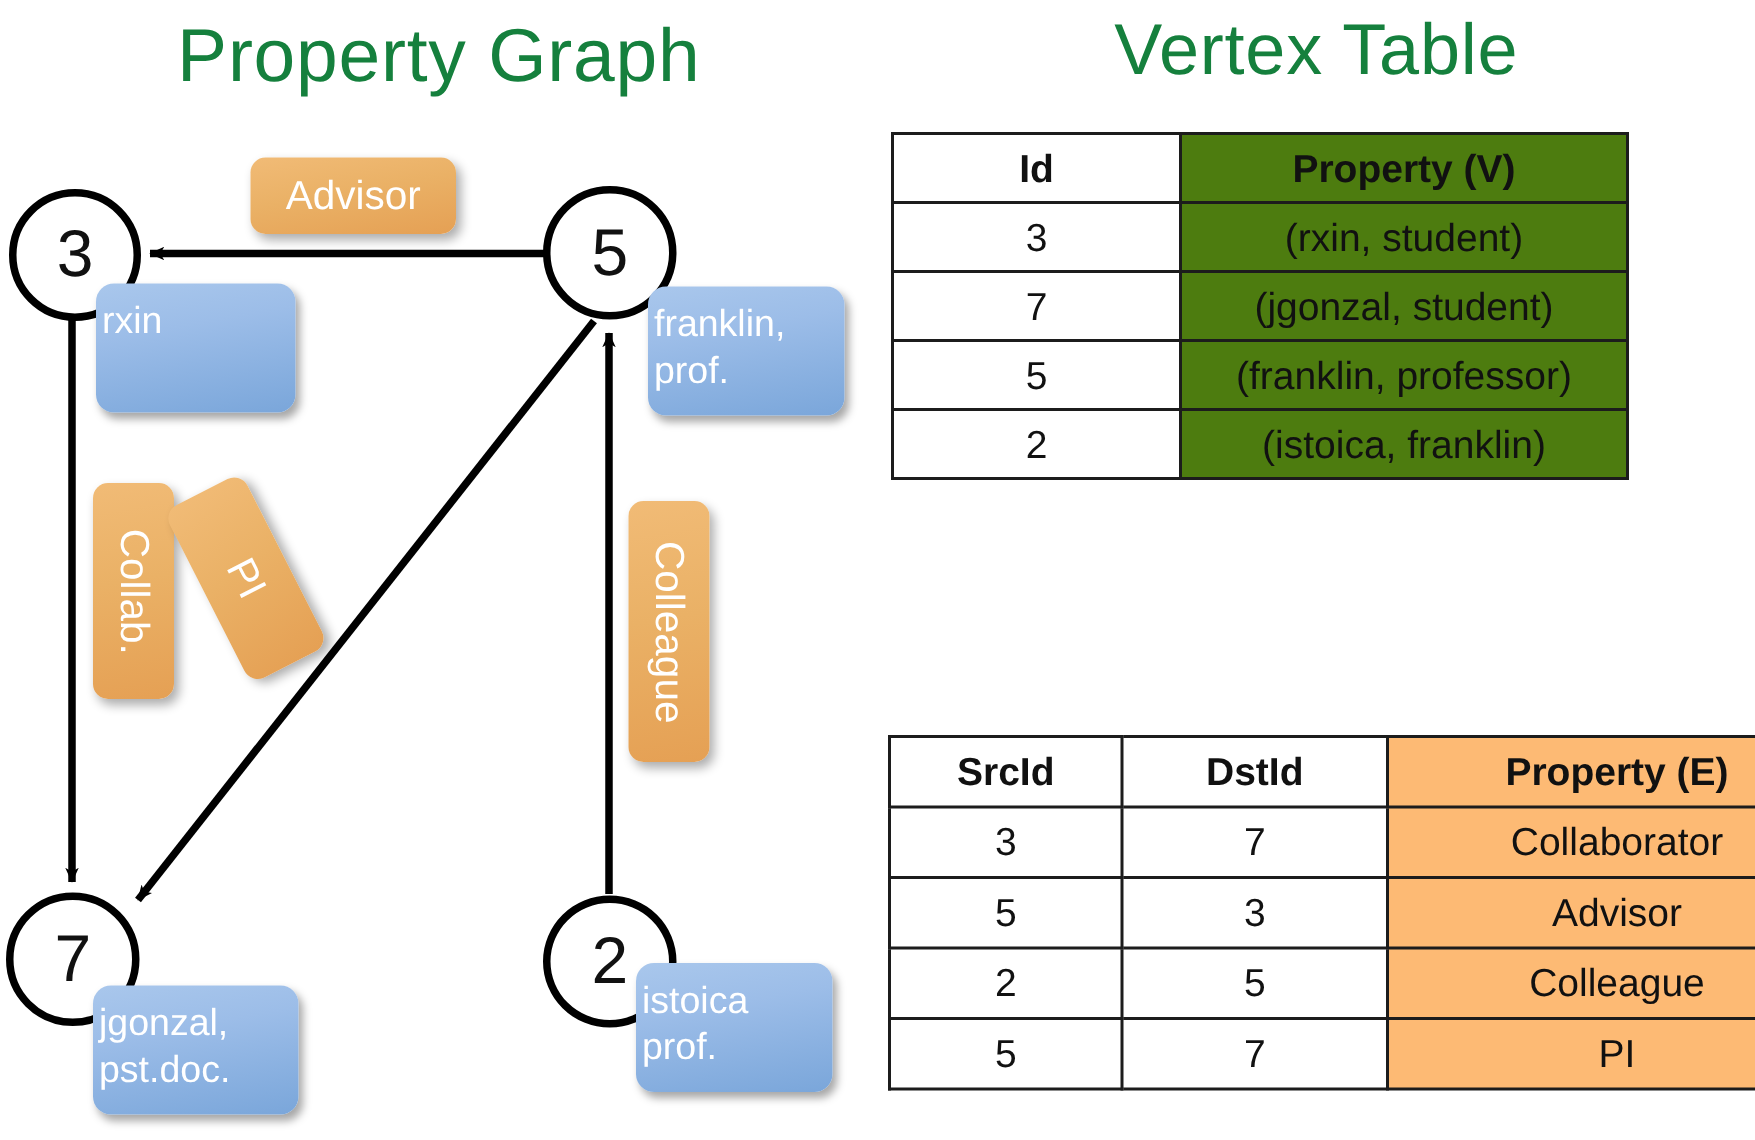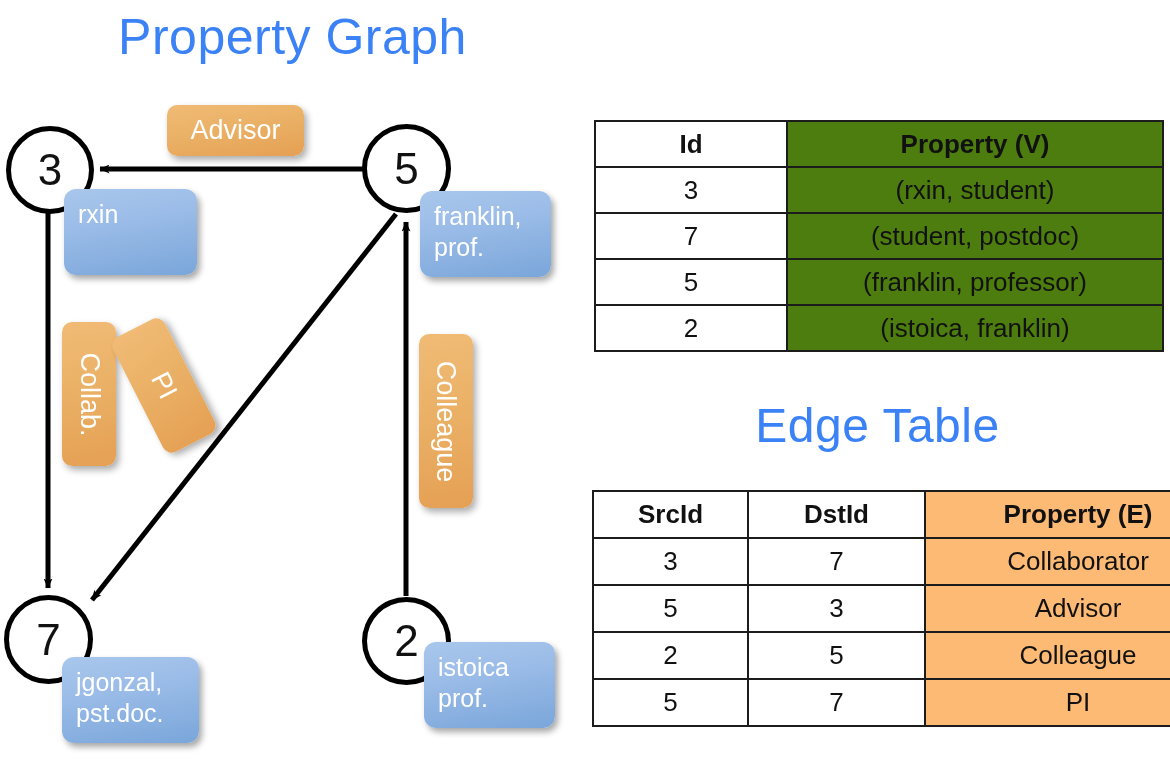--- a/index.html
+++ b/index.html
@@ -5,21 +5,21 @@
   html,body{margin:0;padding:0;background:#ffffff;}
   body{width:1170px;height:760px;overflow:hidden;
        font-family:"Liberation Sans","DejaVu Sans",sans-serif;}
   #root{position:relative;width:1170px;height:760px;}
 
   
   .title{
     position:absolute;
     font-family:"Liberation Sans","DejaVu Sans",sans-serif;
     font-weight:300;
-    color:#3b82f6;
+    color:#15803d;
     white-space:nowrap;
     letter-spacing:0.5px;
   }
   #title-property-graph{left:0;top:8px;width:585px;text-align:center;font-size:50px;}
   #title-vertex-table{left:585px;top:6px;width:585px;text-align:center;font-size:48px;}
   #title-edge-table{left:585px;top:398px;width:585px;text-align:center;font-size:48px;}
 
   
   #graph{position:absolute;left:0;top:0;width:585px;height:760px;}
   #graph svg{position:absolute;left:0;top:0;}
@@ -37,21 +37,21 @@
   }
 
   .vbox{
     position:absolute;
     border-radius:12px;
     background:linear-gradient(170deg,#a9c7ec 0%,#9cbde8 35%,#7aa6da 100%);
     box-shadow:3px 4px 6px rgba(0,0,0,0.35);
     color:#ffffff;
     font-size:25px;
     line-height:1.22;
-    padding:10px 0 10px 14px;
+    padding:10px 0 10px 4px;
     box-sizing:border-box;
     z-index:4;
     font-weight:400;
   }
 
   .ebox{
     position:absolute;
     border-radius:10px;
     background:linear-gradient(170deg,#f1bb76 0%,#eab166 45%,#e5a054 100%);
     box-shadow:3px 4px 7px rgba(0,0,0,0.33);
@@ -81,36 +81,36 @@
     font-family:"Liberation Sans","DejaVu Sans",sans-serif;
     font-weight:300;
     color:#111;
     padding:0;
   }
   .hdr-row td,.hdr-row th{font-weight:700;}
   .cell-blue{background:#4d7c0f;}
   .cell-peach{background:#fdba74;}
   .cell-white{background:#ffffff;}
 
-  #vertex-table{left:594px;top:120px;width:570px;}
+  #vertex-table{left:594px;top:88px;width:492px;}
   #vertex-table td{height:44px;font-size:26px;}
   #vertex-table .c-id{width:190px;}
 
   #edge-table{left:592px;top:490px;width:640px;}
   #edge-table td{height:45px;font-size:26px;}
   #edge-table .c-src{width:153px;}
   #edge-table .c-dst{width:175px;}
 </style>
 </head>
 <body>
 
 <div id="root">
 
   <div class="title" id="title-property-graph">Property Graph</div>
-  <div class="title" id="title-edge-table">Edge Table</div>
+  <div class="title" id="title-vertex-table">Vertex Table</div>
 
   <div id="graph">
 
     <svg width="585" height="760">
       <defs>
         <marker id="arrowhead" markerWidth="11" markerHeight="9" refX="9.5" refY="4.5" orient="auto" markerUnits="userSpaceOnUse">
           <path d="M0,0 L10,4.5 L0,9 L2.6,4.5 Z" fill="#000"></path>
         </marker>
       </defs>
 
@@ -133,21 +133,21 @@
       <span>7</span>
     </div>
     <div class="node" style="left:362px;top:597px;width:89px;height:88px;">
       <span>2</span>
     </div>
 
     <div class="vbox" style="left:64px;top:189px;width:133px;height:86px;">
       <div>rxin</div>
     </div>
 
-    <div class="vbox" style="left:420px;top:191px;width:131px;height:86px;">
+    <div class="vbox" style="left:432px;top:191px;width:131px;height:86px;">
       <div>franklin,</div>
       <div>prof.</div>
     </div>
 
     <div class="vbox" style="left:62px;top:657px;width:137px;height:86px;">
       <div>jgonzal,</div>
       <div>pst.doc.</div>
     </div>
 
     <div class="vbox" style="left:424px;top:642px;width:131px;height:86px;">
@@ -177,21 +177,21 @@
       <tr class="hdr-row">
         <td class="c-id cell-white">Id</td>
         <td class="cell-blue">Property (V)</td>
       </tr>
       <tr>
         <td class="c-id cell-white">3</td>
         <td class="cell-blue">(rxin, student)</td>
       </tr>
       <tr>
         <td class="c-id cell-white">7</td>
-        <td class="cell-blue">(student, postdoc)</td>
+        <td class="cell-blue">(jgonzal, student)</td>
       </tr>
       <tr>
         <td class="c-id cell-white">5</td>
         <td class="cell-blue">(franklin, professor)</td>
       </tr>
       <tr>
         <td class="c-id cell-white">2</td>
         <td class="cell-blue">(istoica, franklin)</td>
       </tr>
     </tbody>

